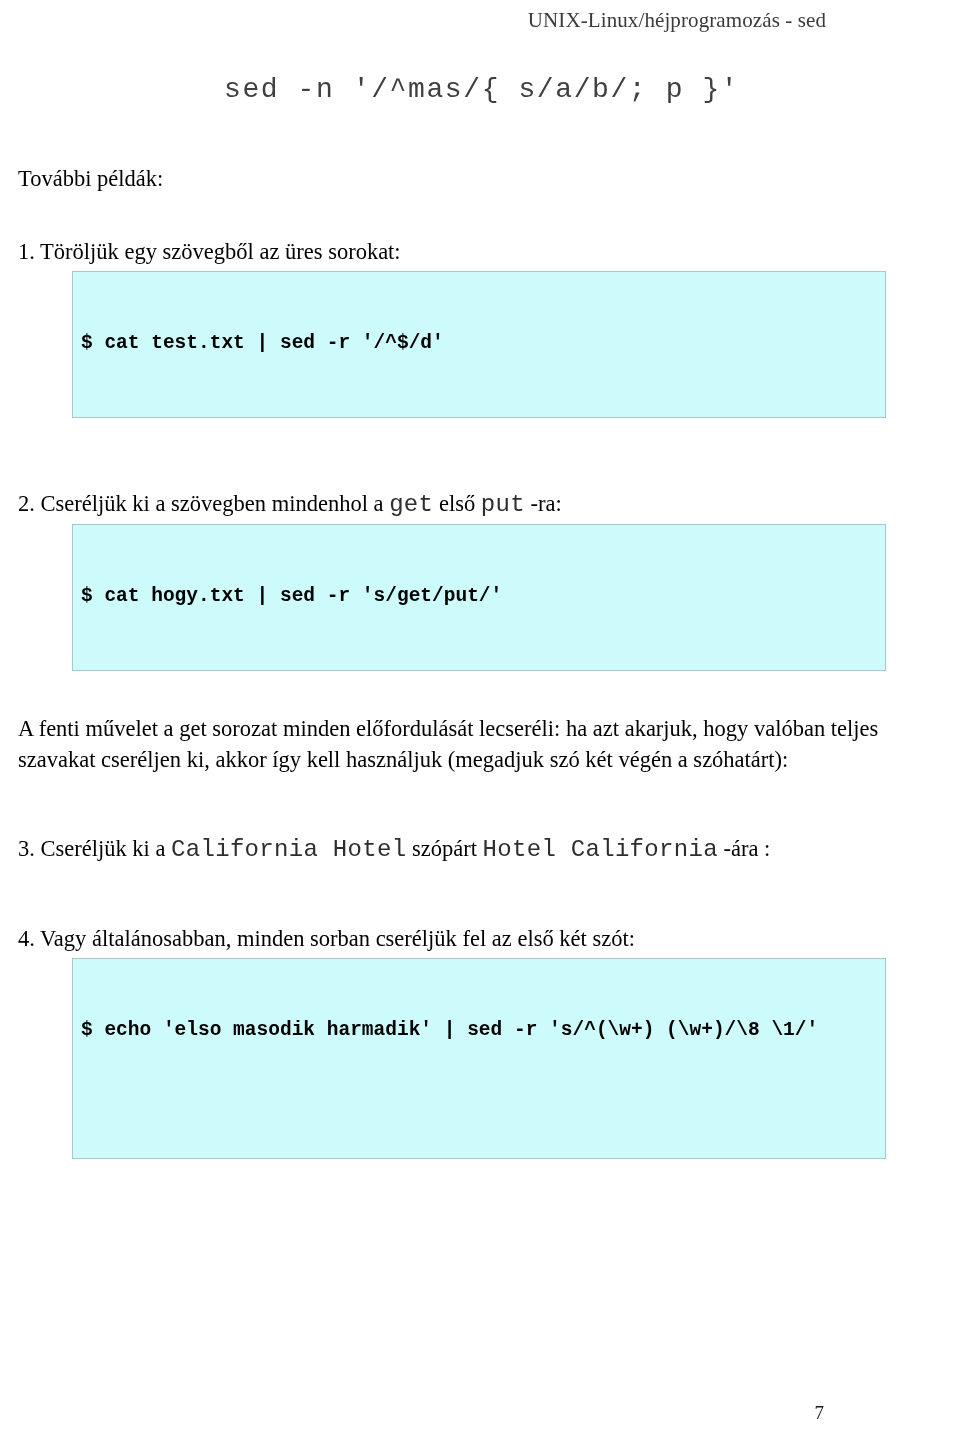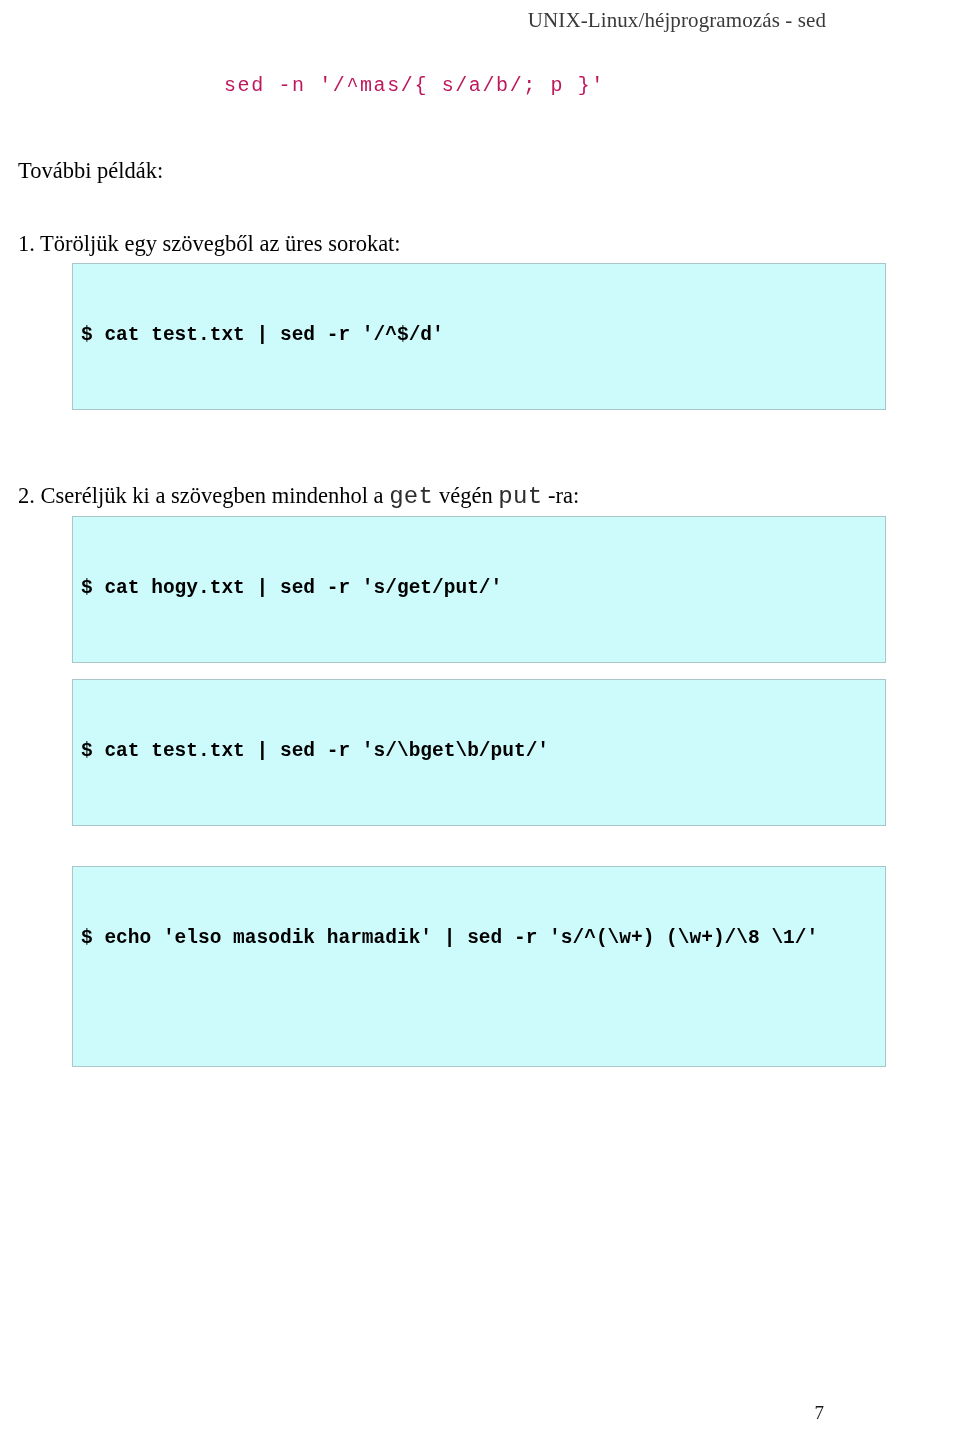--- a/index.html
+++ b/index.html
@@ -42,22 +42,22 @@
   .content {
     position: absolute;
     left: 18px;
     top: 74px;
     width: 900px;
   }
 
   
   .toplevel-code {
     font-family: "Liberation Mono", "DejaVu Sans Mono", monospace;
-    font-size: 20px;
-    color: #be185d;
+    font-size: 28px;
+    color: #404040;
     letter-spacing: 1.6px;
     margin: 0 0 58px 206px;
     white-space: pre;
   }
 
   p.para {
     font-family: "Liberation Serif", serif;
     font-size: 22.5px;
     line-height: 31px;
     margin: 0 0 14px 0;
@@ -114,34 +114,34 @@
 
     <p class="para">További példák:</p>
 
     <p class="para tight"><span>1.</span><span> Töröljük egy szövegből az üres sorokat:</span></p>
     <div class="codeblock indented">
       <span class="cmd">$ cat test.txt | sed -r '/^$/d'</span>
     </div>
 
     <div class="spacer-sm"></div>
 
-    <p class="para tight"><span>2.</span><span> Cseréljük ki a szövegben mindenhol a </span><span class="mono-inline">get</span><span> végén </span><span class="mono-inline">put</span><span> -ra:</span></p>
+    <p class="para tight"><span>2.</span><span> Cseréljük ki a szövegben mindenhol a </span><span class="mono-inline">get</span><span> első </span><span class="mono-inline">put</span><span> -ra:</span></p>
     <div class="codeblock indented">
       <span class="cmd">$ cat hogy.txt | sed -r 's/get/put/'</span>
     </div>
 
-    <div class="codeblock indented">
-      <span class="cmd">$ cat test.txt | sed -r 's/\bget\b/put/'</span>
-    </div>
+    <p class="para tight">A fenti művelet a get sorozat minden előfordulását lecseréli: ha azt akarjuk, hogy valóban teljes szavakat cseréljen ki, akkor így kell használjuk (megadjuk  szó két végén a szóhatárt):</p>
 
     <div class="spacer-sm"></div>
 
+    <p class="para tight"><span>3.</span><span> Cseréljük ki a </span><span class="mono-inline">California Hotel</span><span> szópárt </span><span class="mono-inline">Hotel California</span><span> -ára :</span></p>
 
     <div class="spacer-sm"></div>
 
+    <p class="para tight"><span>4.</span><span> Vagy általánosabban, minden sorban cseréljük fel az első két szót:</span></p>
     <div class="codeblock indented">
       <span class="cmd">$ echo 'elso masodik harmadik' | sed -r 's/^(\w+) (\w+)/\8 \1/'</span>
       
       
     </div>
 
   </div>
 
   <div class="page-number">7</div>
 

